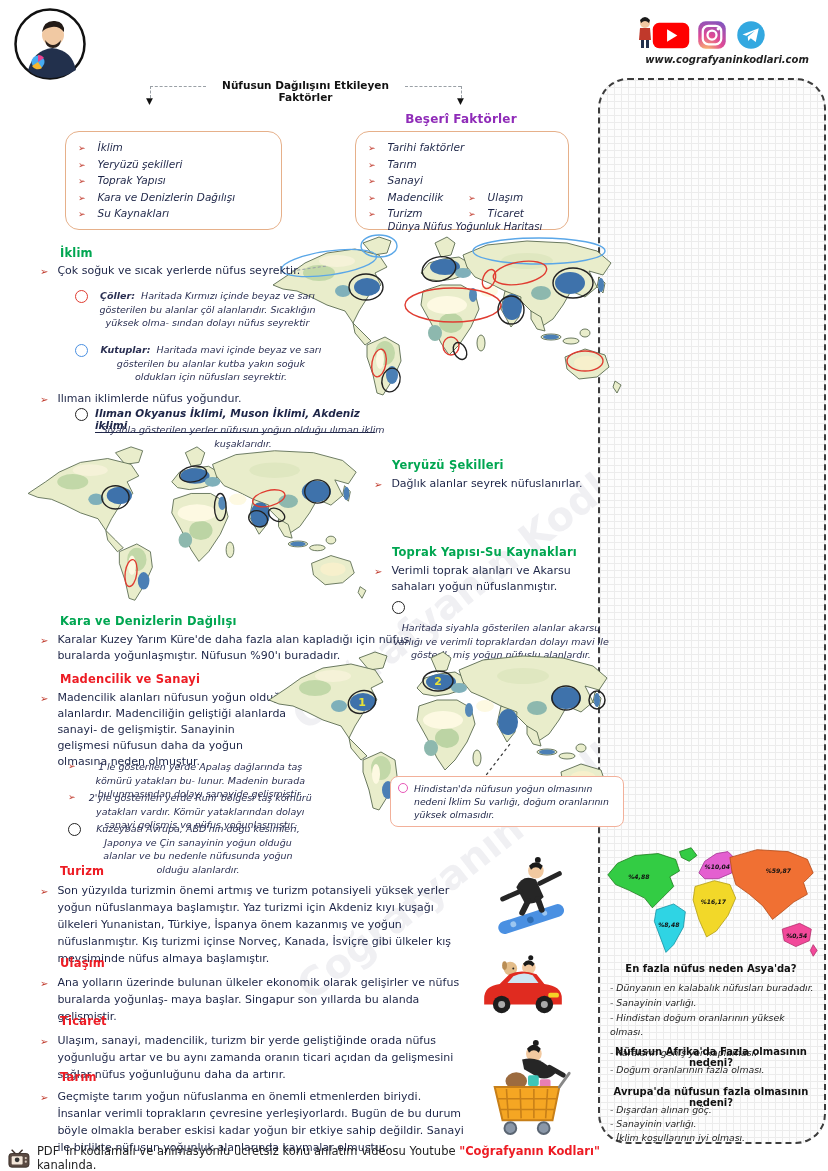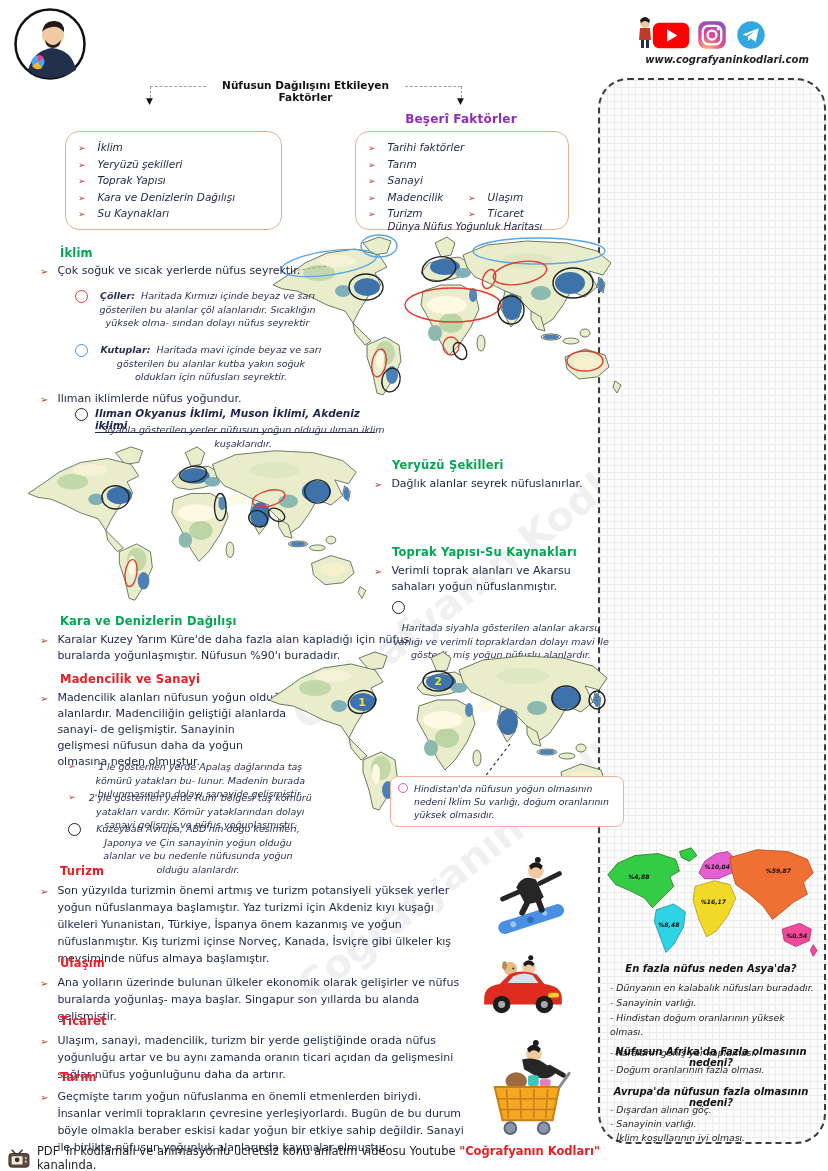--- a/index.html
+++ b/index.html
@@ -19,21 +19,21 @@
   .ul-title{font-weight:bold;font-style:italic;font-size:10.5px;border-bottom:1.2px solid #1d2547;padding-bottom:1px;}
   .factor-box{border:1.5px solid #e6b08a;border-radius:14px;padding:8px 10px 6px 12px;background:#fff;}
   .f-item{display:flex;gap:12px;font-size:10.5px;font-style:italic;line-height:15.5px;}
   .f-item .arr{color:#c0392b;font-size:9px;margin-top:1px;}
   .dash-h{border-top:1.5px dashed #9aa0a6;height:0;}
   .dash-v{border-left:1.5px dashed #9aa0a6;width:0;}
   .tri{font-size:9px;color:#111;}
   .sidebar{border:2px dashed #3c3c3c;border-radius:30px;
      background-image:linear-gradient(#ececec 1px,transparent 1px),linear-gradient(90deg,#ececec 1px,transparent 1px);
      background-size:7px 7px;background-color:#fdfdfd;}
-  .sb-q{font-weight:bold;font-style:italic;font-size:10px;text-align:center;color:#111;}
+  .sb-q{font-weight:bold;font-size:10px;text-align:center;color:#111;}
   .sb-a{font-size:9.3px;font-style:italic;color:#222;line-height:13.5px;}
   .callout{border:1.3px solid #f2b09a;border-radius:8px;background:#fff;padding:5px 7px;display:flex;gap:6px;
            font-size:9.3px;font-style:italic;line-height:13px;}
   .caption{font-size:10px;font-style:italic;text-align:center;color:#23284a;}
   .watermark{font-size:40px;color:rgba(110,110,135,.10);font-weight:bold;white-space:nowrap;transform:rotate(-38deg);}
   .footer{display:flex;align-items:center;gap:7px;font-size:11.5px;color:#222;}
   .footer b{color:#ed1c24;}
 </style>
 </head>
 <body>

